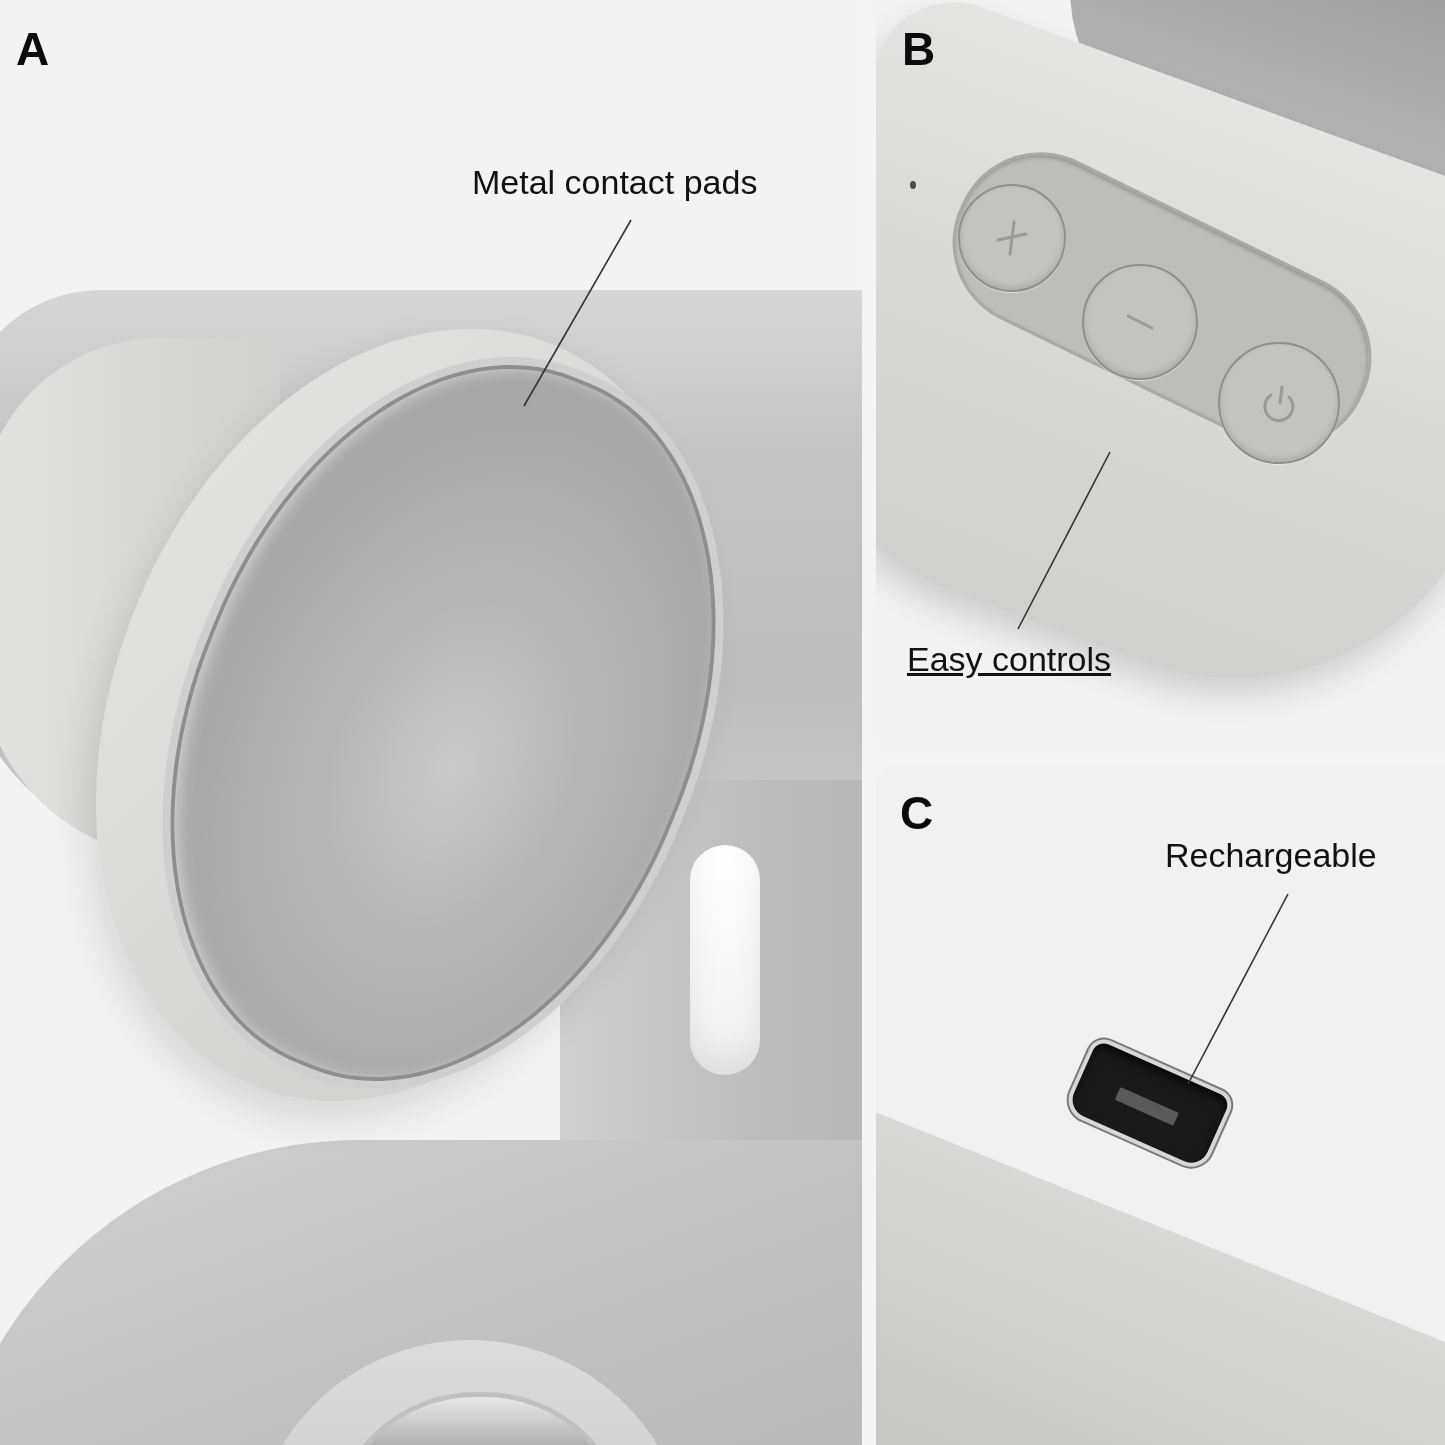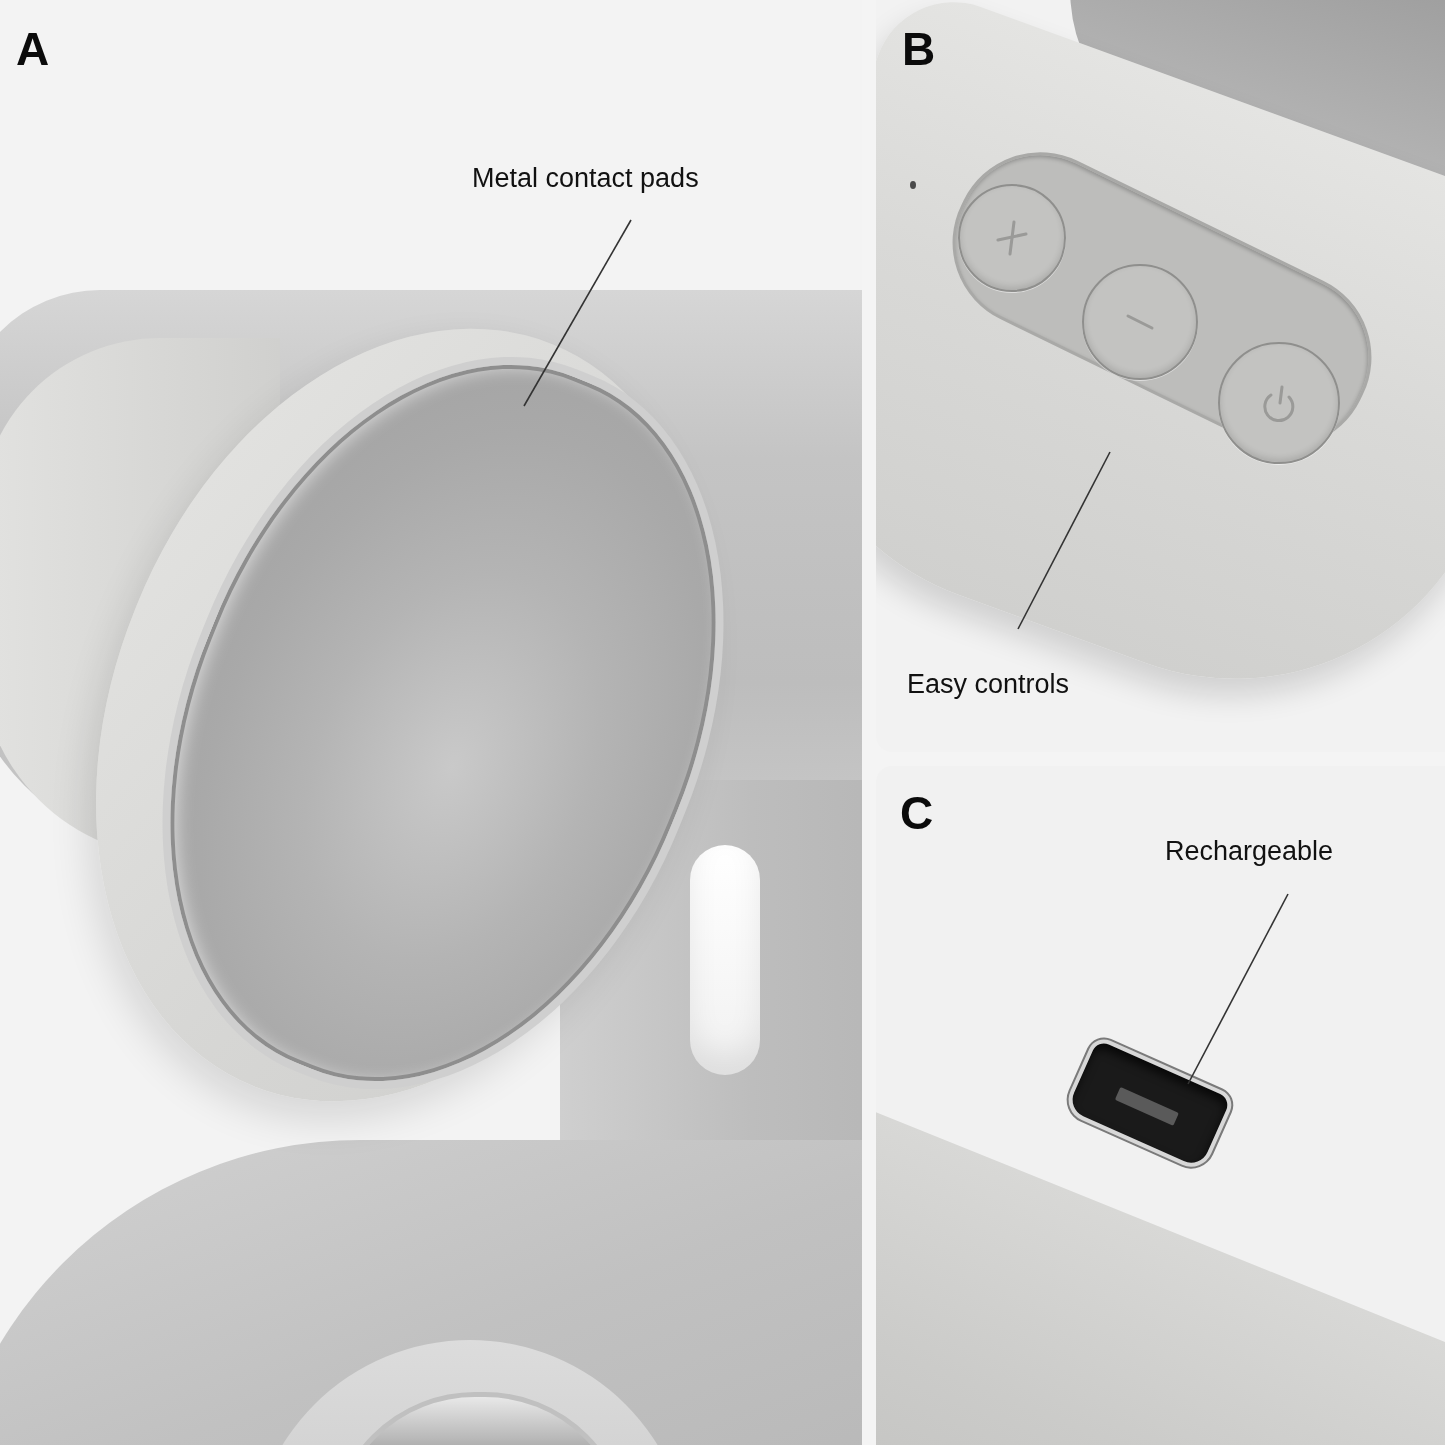--- a/index.html
+++ b/index.html
@@ -4,21 +4,21 @@
 <style>
   html, body { margin:0; padding:0; }
   body { width:1445px; height:1445px; background:#f4f4f4; position:relative; overflow:hidden; font-family:"Liberation Sans", sans-serif; }
 
   .panel { position:absolute; overflow:hidden; }
   #panel-a { left:0; top:0; width:862px; height:1445px; background:#f3f3f3; }
   #panel-b { left:876px; top:0; width:569px; height:752px; background:#f2f2f2; border-bottom-left-radius:16px; }
   #panel-c { left:876px; top:766px; width:569px; height:679px; background:#f1f1f1; border-top-left-radius:16px; }
 
   .panel-letter { position:absolute; font-weight:bold; font-size:46px; color:#0b0b0b; z-index:20; letter-spacing:0; }
-  .callout { position:absolute; font-size:27px; color:#111; z-index:20; white-space:nowrap; }
+  .callout { position:absolute; font-size:34px; color:#111; z-index:20; white-space:nowrap; }
   .leader { position:absolute; z-index:19; }
 
   
   .a-body { position:absolute; left:-40px; top:290px; width:960px; height:560px; border-radius:140px 0 0 220px;
             background:linear-gradient(180deg,#d6d6d6 0%,#c4c4c4 30%,#bdbdbd 70%,#c9c9c9 100%); }
   .a-body-rim { position:absolute; left:-20px; top:338px; width:300px; height:520px; border-radius:180px 0 0 200px;
                 background:linear-gradient(90deg,#e2e2e0 0%,#d0d0ce 100%); }
   .a-stem { position:absolute; left:560px; top:780px; width:320px; height:520px;
             background:linear-gradient(90deg,#cfcfcf 0%,#bdbdbd 60%,#b7b7b7 100%); border-radius:120px 0 0 0; }
   .a-slot { position:absolute; left:690px; top:845px; width:70px; height:230px; border-radius:35px;
@@ -98,21 +98,21 @@
     </svg>
   </div>
   <div class="b-btn" style="left:342px; top:342px; width:118px; height:118px;">
     <svg viewBox="0 0 56 56">
       <path d="M20 20 A14 14 0 1 0 38 22" fill="none" stroke="#9a9a98" stroke-width="3" stroke-linecap="round"></path>
       <line x1="31" y1="12" x2="29" y2="28" stroke="#9a9a98" stroke-width="3" stroke-linecap="round"></line>
     </svg>
   </div>
 
   <div class="panel-letter" style="left:26px; top:22px;">B</div>
-  <div class="callout" style="left:31px; top:669px;">Easy controls</div>
+  <div class="callout" style="left:31px; top:640px;text-decoration:underline;">Easy controls</div>
   <svg class="leader" style="left:0; top:0;" width="569" height="752">
     <line x1="234" y1="452" x2="142" y2="629" stroke="#333" stroke-width="1.6"></line>
   </svg>
 </div>
 
 <div id="panel-c" class="panel">
   <div class="c-band-lower"></div>
   <div class="c-port">
     <div class="c-port-tongue"></div>
   </div>

